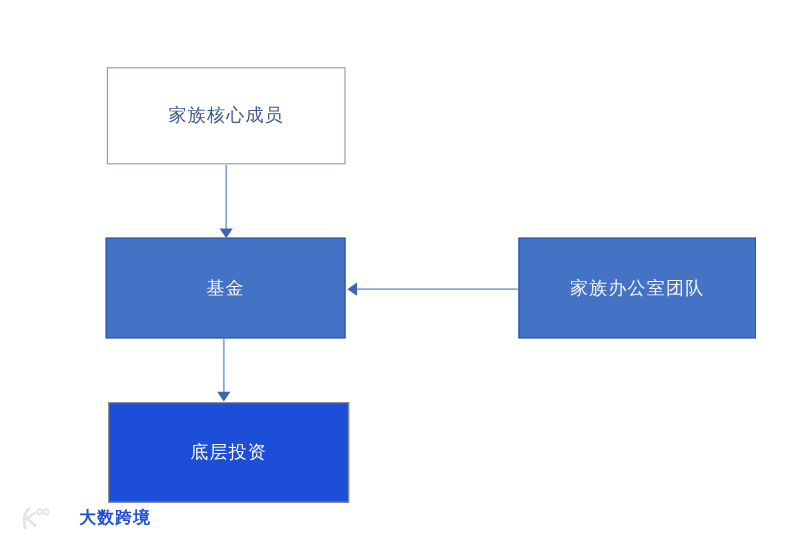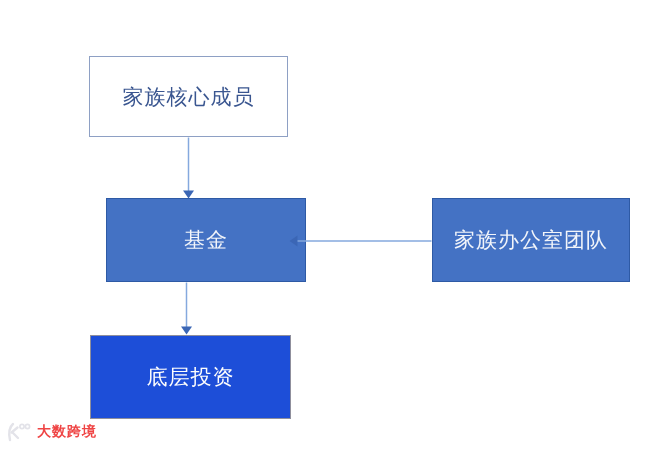--- a/index.html
+++ b/index.html
@@ -9,34 +9,34 @@
     width:654px;height:451px;
     background:#ffffff;
     overflow:hidden;
   }
   .node{
     position:absolute;
     box-sizing:border-box;
     display:flex;align-items:center;justify-content:center;
     text-align:center;
     letter-spacing:1px;
-    font-size:21px;
+    font-size:15px;
   }
   .node-white{
     left:89px;top:56px;width:199px;height:81px;
     background:#ffffff;
     border:1.3px solid #8EA0C4;
     color:#3A5690;
   }
   .node-blue{
     background:#4472C4;
     border:1.6px solid #2E5AA5;
     color:#F2F5FA;
   }
-  .node-fund{left:88px;top:198px;width:200px;height:84px;margin-left:18px;}
+  .node-fund{left:88px;top:198px;width:200px;height:84px;}
   .node-office{left:432px;top:198px;width:198px;height:84px;}
   .node-orange{
     left:90px;top:335px;width:201px;height:84px;
     background:#1d4ed8;
     border:1.6px solid #8F8F9C;
     color:#FDFDFD;
   }
   .arrows{
     position:absolute;left:0;top:0;width:654px;height:451px;
     pointer-events:none;
@@ -44,23 +44,23 @@
   .edge-label{
     position:absolute;
     left:308px;top:199px;width:112px;
     text-align:center;
     font-size:14px;line-height:17px;
     color:#3A5690;
     letter-spacing:1px;
   }
   .edge-label span{display:block;}
   .watermark{
-    position:absolute;left:5px;top:422px;
-    display:flex;align-items:center;gap:5px;
-    color:#ef4444;
+    position:absolute;left:16px;top:422px;
+    display:flex;align-items:center;gap:23px;
+    color:#1d4ed8;
     font-size:14px;font-weight:bold;
     letter-spacing:1px;
     user-select:none;
   }
 </style>
 </head>
 <body>
 
 <div class="canvas">
 

